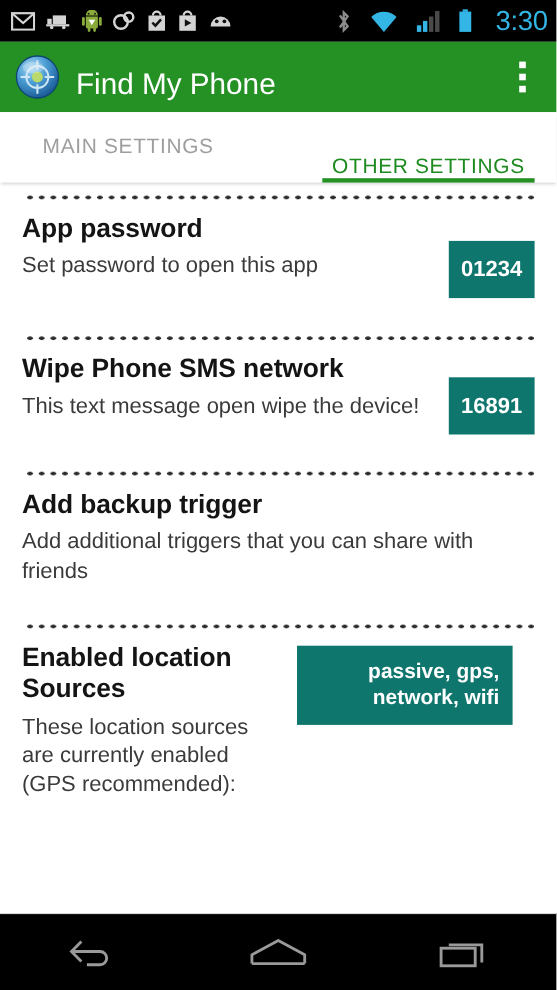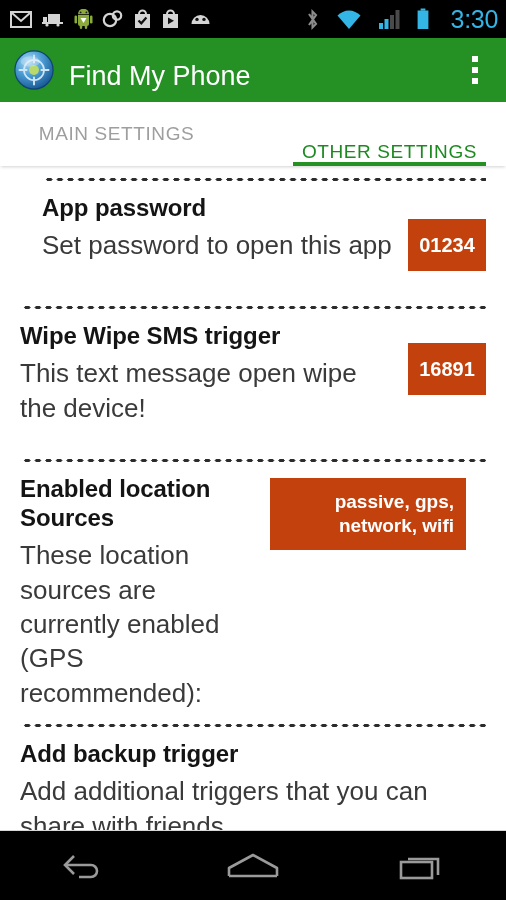--- a/index.html
+++ b/index.html
@@ -94,43 +94,43 @@
     background-position: 2px center;
     margin-bottom: 11px;
   }
   .row { display: flex; align-items: flex-start; }
   .texts { flex: 1 1 auto; min-width: 0; padding-right: 12px; }
   .s-title {
     font-size: 24px; font-weight: bold; color: #141414;
     line-height: 1.22; letter-spacing: -0.1px;
   }
   .s-sub {
-    font-size: 26px; color: #3a3a3a;
+    font-size: 20px; color: #3a3a3a;
     line-height: 1.32; margin-top: 6px;
   }
   .badge {
-    flex: 0 0 auto; background: #c2410c;
+    flex: 0 0 auto; background: #0f766e;
     color: #ffffff; font-weight: bold;
     display: flex; align-items: center; justify-content: flex-end;
     text-align: right;
   }
   .badge.small {
     width: 78px; height: 52px; font-size: 20px;
     justify-content: center;
   }
   .badge.wide {
     width: 196px; height: 72px; font-size: 19px;
     line-height: 1.26; padding-right: 12px;
   }
   
   .setting.pw .badge   { margin-top: 26px; }
   .setting.wipe .badge { margin-top: 22px; }
   .setting.loc .badge  { margin-top: 4px; }
 
-  .setting.pw   { padding-bottom: 23px; margin-left: 22px; }
+  .setting.pw   { padding-bottom: 23px; }
   .setting.wipe { padding-bottom: 22px; }
   .setting.add  { padding-bottom: 24px; }
 
   
   .nav-bar {
     height: 70px; background: #000000;
     display: flex; align-items: center;
     justify-content: space-around;
     flex: 0 0 70px;
     border-top: 1px solid #d6d6d6;
@@ -253,48 +253,48 @@
           <div class="s-sub">Set password to open this app</div>
         </div>
         <div class="badge small">01234</div>
       </div>
     </div>
 
     <div class="setting wipe">
       <div class="dotted"></div>
       <div class="row">
         <div class="texts">
-          <div class="s-title">Wipe Wipe SMS trigger</div>
+          <div class="s-title">Wipe Phone SMS network</div>
           <div class="s-sub">This text message open wipe the device!</div>
         </div>
         <div class="badge small">16891</div>
+      </div>
+    </div>
+
+    <div class="setting add">
+      <div class="dotted"></div>
+      <div class="row">
+        <div class="texts">
+          <div class="s-title">Add backup trigger</div>
+          <div class="s-sub">Add additional triggers that you can share with friends</div>
+        </div>
       </div>
     </div>
 
     <div class="setting loc">
       <div class="dotted"></div>
       <div class="row">
         <div class="texts" style="max-width:250px;">
           <div class="s-title">Enabled location Sources</div>
           <div class="s-sub">These location sources are currently enabled (GPS recommended):</div>
         </div>
         <div class="badge wide">passive, gps, network, wifi</div>
       </div>
     </div>
 
-    <div class="setting add">
-      <div class="dotted"></div>
-      <div class="row">
-        <div class="texts">
-          <div class="s-title">Add backup trigger</div>
-          <div class="s-sub">Add additional triggers that you can share with friends</div>
-        </div>
-      </div>
-    </div>
-
   </div>
 
   <div class="nav-bar">
     <div class="nav-btn">
       <svg width="48" height="32" viewBox="0 0 48 32">
         <path d="M14 6 L5 15 L14 24" fill="none" stroke="#9a9a9a" stroke-width="2.6"></path>
         <path d="M5.5 15 H31 a6 6 0 0 1 0 12 H19" fill="none" stroke="#9a9a9a" stroke-width="2.6"></path>
       </svg>
     </div>
     <div class="nav-btn">

